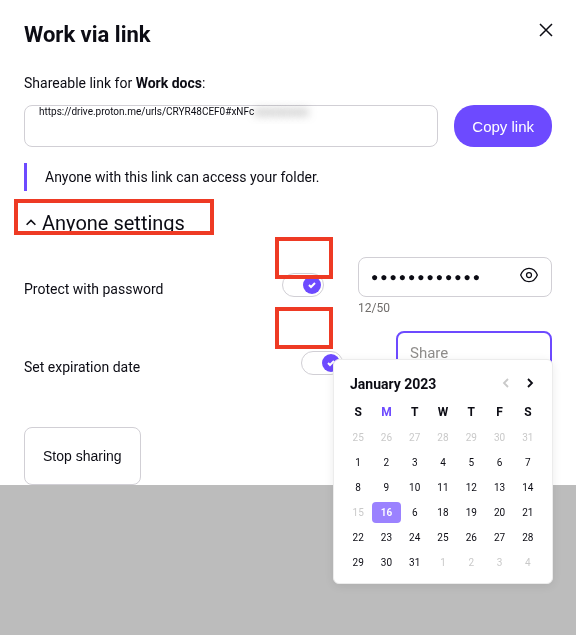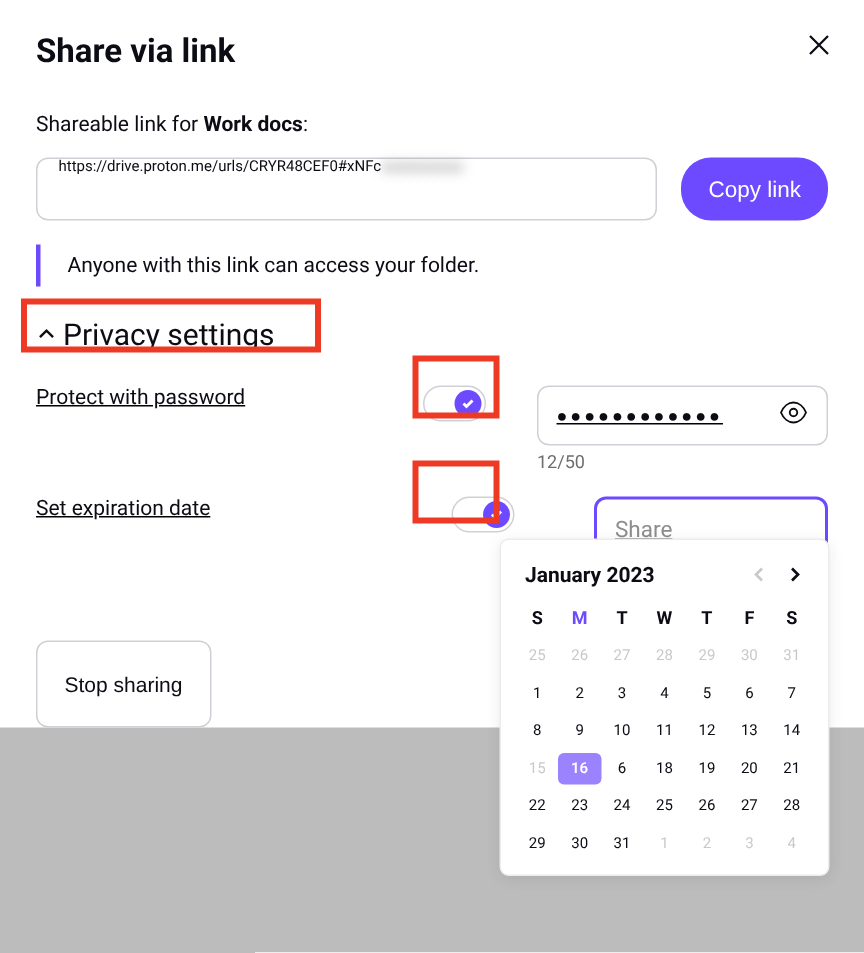--- a/index.html
+++ b/index.html
@@ -10,21 +10,21 @@
   .subtitle { margin-top: 28px; font-size: 14px; color: #0c0c14; }
   .subtitle b { font-weight: 700; }
   .link-row { display: flex; gap: 16px; margin-top: 14px; align-items: center; }
   .link-input { flex: 1; height: 42px; border: 1px solid #d1cfd5; border-radius: 8px; padding: 0 14px; font-size: 10px; color: #0c0c14; }
   .link-input .blur { color: transparent; text-shadow: 0 0 8px rgba(0,0,0,0.5); user-select: none; }
   .copy-btn { height: 42px; padding: 0 18px; background: #6d4aff; color: #fff; border: none; border-radius: 20px; font-size: 15px; font-weight: 500; cursor: pointer; text-align: center; }
   .info-bar { margin-top: 16px; border-left: 3px solid #6d4aff; padding: 6px 0 6px 18px; font-size: 14px; color: #0c0c14; }
   .privacy-head { display: inline-flex; align-items: center; gap: 4px; margin-top: 20px; font-size: 20px; color: #0c0c14; cursor: pointer; position: relative; }
   .privacy-head svg { flex-shrink: 0; }
   .hl-privacy { position: absolute; left: 14px; top: 199px; width: 200px; height: 36px; border: 4px solid #ee3a24; pointer-events: none; }
-  .row { display: flex; align-items: flex-start; margin-top: 22px; text-decoration: underline; }
+  .row { display: flex; align-items: flex-end; margin-top: 22px; }
   .row-label { width: 258px; font-size: 14px; color: #0c0c14; }
   .toggle-wrap { width: 76px; display: flex; align-items: center; position: relative; }
   .toggle { width: 42px; height: 24px; border-radius: 12px; border: 1px solid #d1cfd5; background: #fff; position: relative; cursor: pointer; }
   .toggle .knob { position: absolute; right: 2px; top: 2px; width: 18px; height: 18px; border-radius: 50%; background: #6d4aff; display: flex; align-items: center; justify-content: center; }
   .toggle .knob svg { display: block; }
   .hl-toggle1 { position: absolute; left: 275px; top: 237px; width: 58px; height: 42px; border: 4px solid #ee3a24; pointer-events: none; }
   .hl-toggle2 { position: absolute; left: 275px; top: 307px; width: 58px; height: 42px; border: 4px solid #ee3a24; pointer-events: none; }
   .pw-field { flex: 1; height: 40px; border: 1px solid #d1cfd5; border-radius: 8px; display: flex; align-items: center; padding: 0 12px; gap: 8px; }
   .pw-dots { flex: 1; letter-spacing: 2px; font-size: 12px; color: #0c0c14; }
   .eye-icon { cursor: pointer; color: #0c0c14; }
@@ -44,21 +44,21 @@
   .day { font-size: 10px; color: #0c0c14; padding: 5px 0; cursor: pointer; border-radius: 4px; }
   .day.muted { color: #c9c9c9; }
   .day.sel { background: #9b82ff; color: #fff; font-weight: 600; }
 </style>
 </head>
 <body>
 
 <div class="gray-bg"></div>
 
 <div class="modal">
-  <div class="title">Share via link</div>
+  <div class="title">Work via link</div>
   <div class="close-icon">
     <svg width="16" height="16" viewBox="0 0 16 16" stroke="currentColor" stroke-width="1.5" fill="none">
         <path d="M2 2 L14 14 M14 2 L2 14"></path>
       </svg>
   </div>
 
   <div class="subtitle">
     <span>Shareable link for </span><b>Work docs</b><span>:</span>
   </div>
 
@@ -68,21 +68,21 @@
     </div>
     <button class="copy-btn">Copy link</button>
   </div>
 
   <div class="info-bar">Anyone with this link can access your folder.</div>
 
   <div class="privacy-head">
     <svg width="14" height="14" viewBox="0 0 16 16" stroke="currentColor" stroke-width="1.8" fill="none">
         <path d="M3 10 L8 5 L13 10"></path>
       </svg>
-    <span>Privacy settings</span>
+    <span>Anyone settings</span>
   </div>
 
   <div class="row">
     <div class="row-label">Protect with password</div>
     <div class="toggle-wrap">
       <div class="toggle">
         <div class="knob">
             <svg width="10" height="10" viewBox="0 0 10 10" stroke="#fff" stroke-width="2" fill="none">
               <path d="M2 5 L4 7 L8 3"></path>
             </svg>

